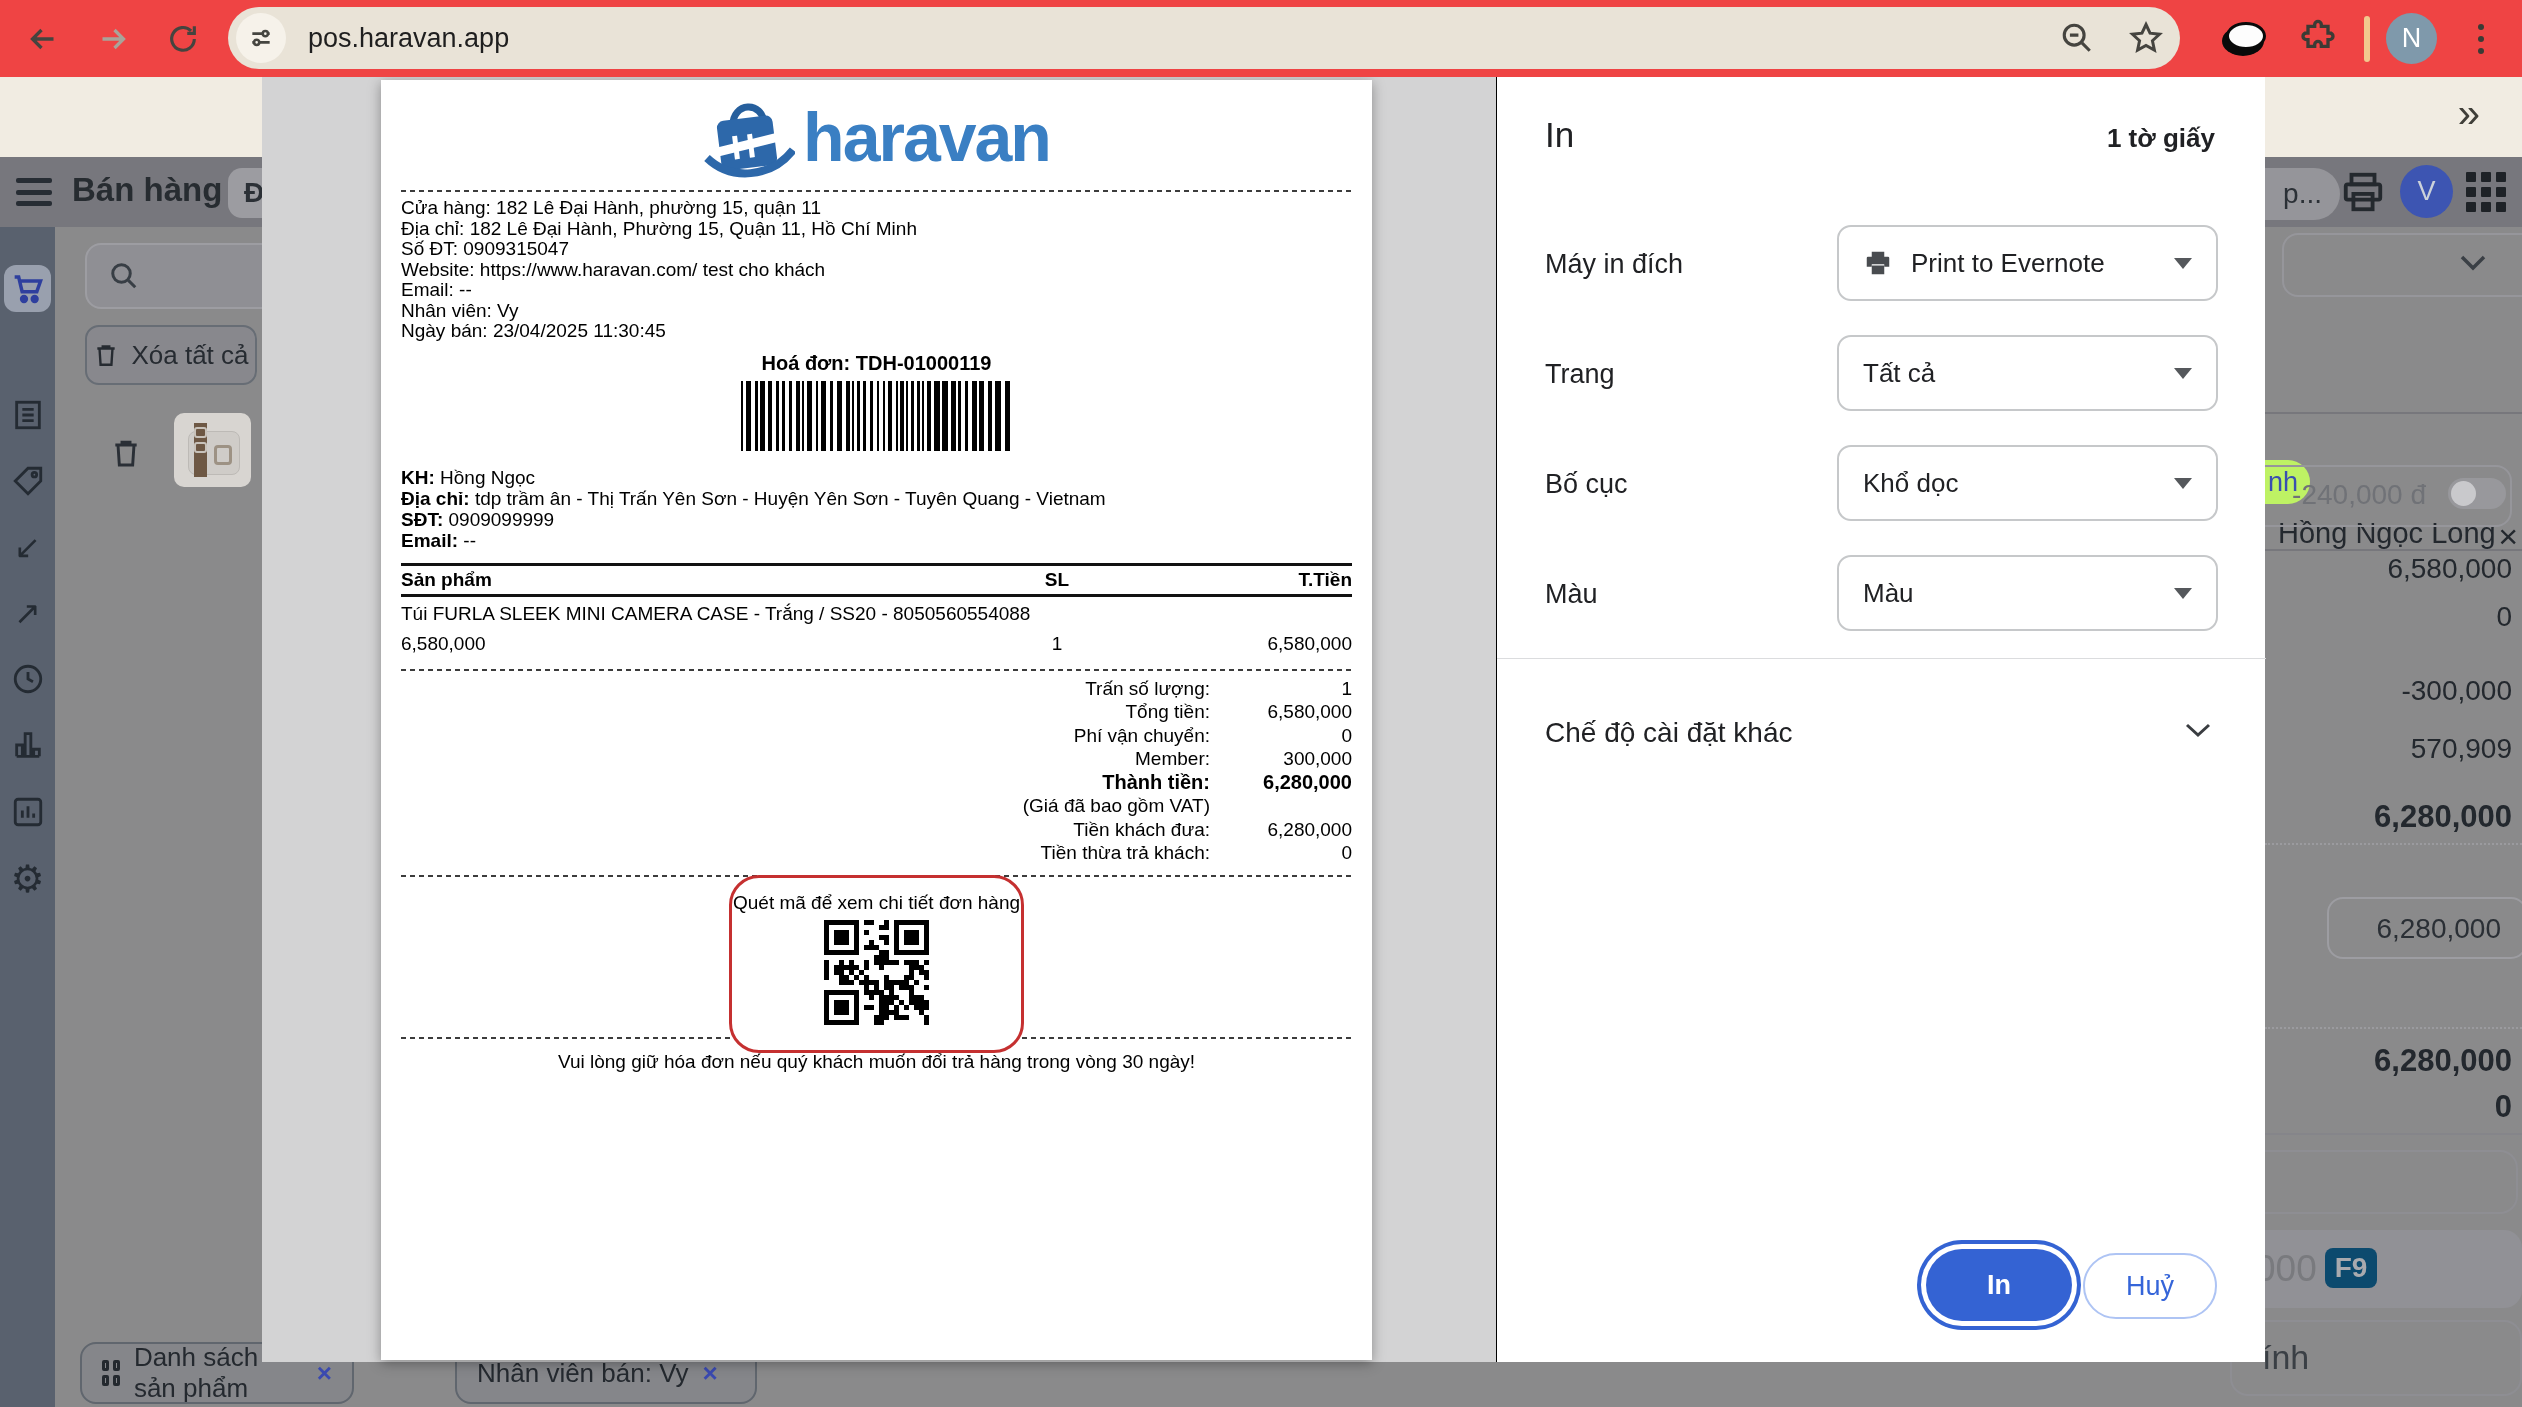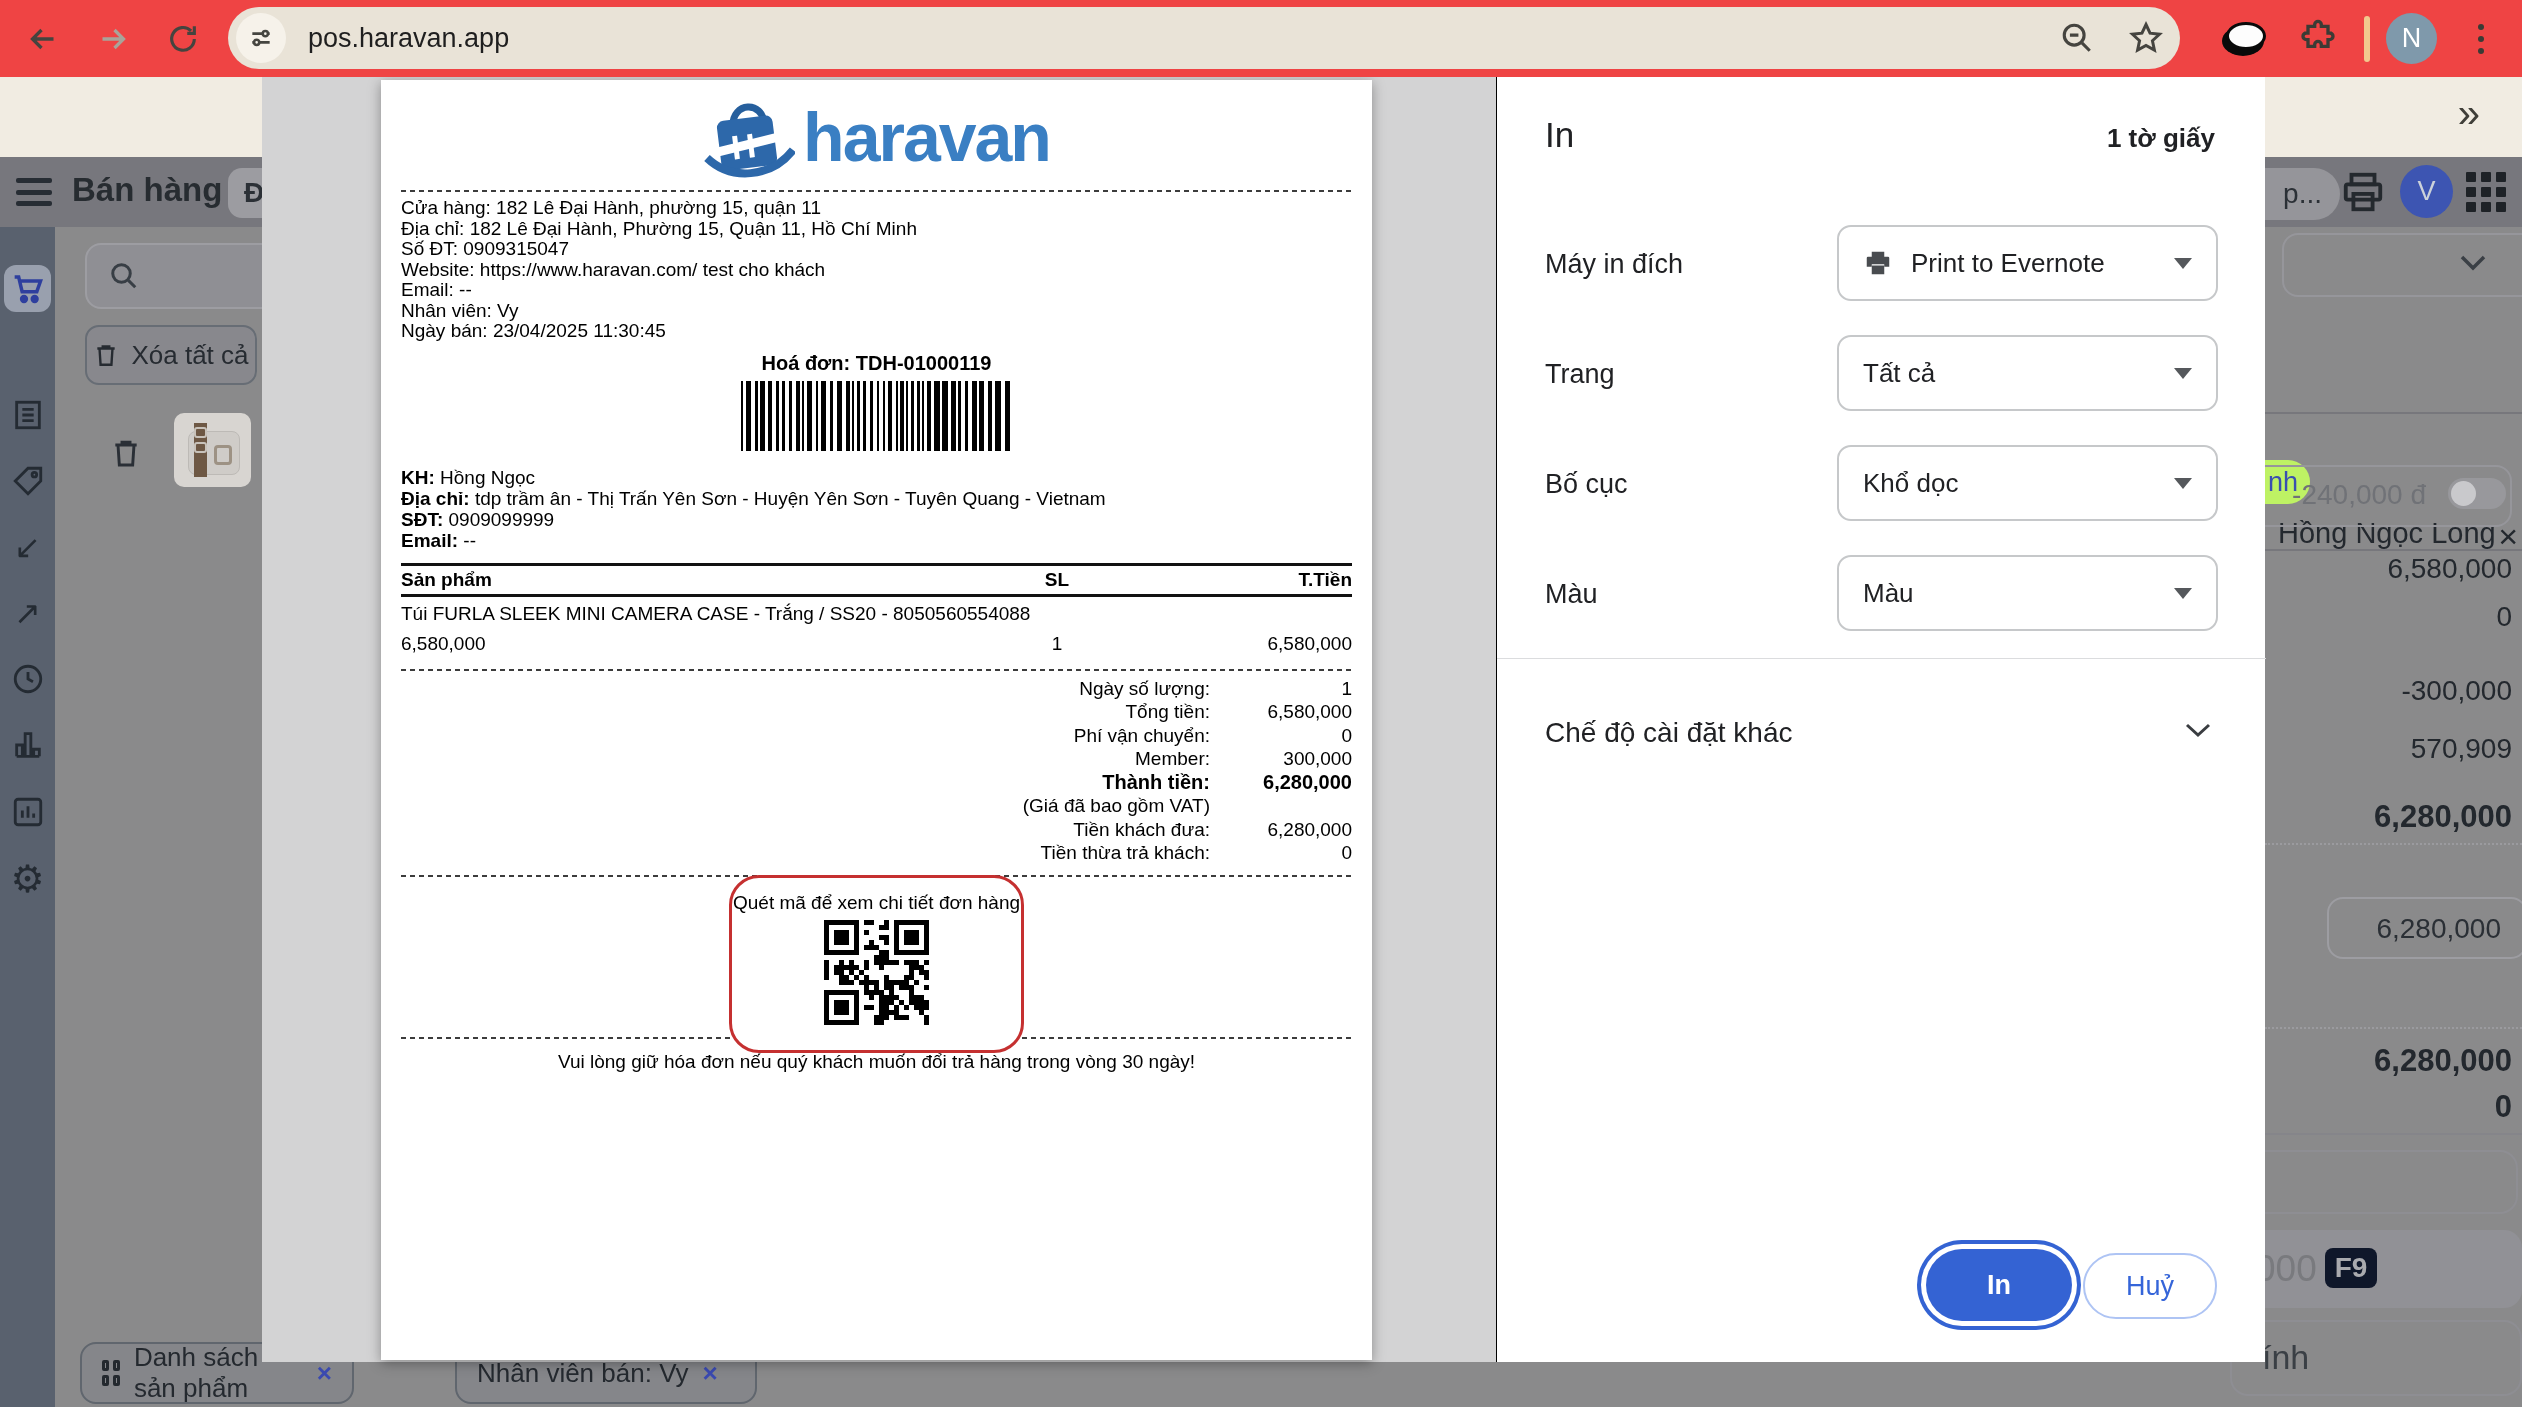--- a/index.html
+++ b/index.html
@@ -55,21 +55,21 @@
   .minigrid i{border:3px solid #24292F;border-radius:2px;}
   
   .rp-box{position:absolute;border:2px solid #96969B;border-radius:16px;box-sizing:border-box;}
   .rp-num{position:absolute;right:10px;text-align:right;font-size:28px;color:#23282E;}
   .rp-line{position:absolute;left:2265px;width:257px;border-top:2px solid #77777C;}
   .rp-dots{position:absolute;left:2265px;width:257px;border-top:2px dotted #9B9B9F;}
   .nh-pill{position:absolute;left:2240px;top:303px;width:58px;height:44px;border-radius:0 22px 22px 0;background:#bef264;color:#3A4FB0;font-size:27px;display:flex;align-items:center;justify-content:flex-end;padding-right:12px;}
   .custrow{position:absolute;left:2278px;top:360px;width:240px;display:flex;justify-content:space-between;align-items:flex-start;font-size:29px;color:#23282E;}
   .toggle{position:absolute;left:2448px;top:478px;width:58px;height:31px;border-radius:16px;background:#98989C;}
   .toggle i{position:absolute;left:3px;top:3px;width:25px;height:25px;border-radius:50%;background:#C9C9CC;}
-  .f9{position:absolute;left:2325px;top:1248px;width:52px;height:40px;border-radius:8px;background:#0f172a;color:#A9AAAE;font-weight:700;font-size:28px;display:flex;align-items:center;justify-content:center;}
+  .f9{position:absolute;left:2325px;top:1248px;width:52px;height:40px;border-radius:8px;background:#0c4a6e;color:#A9AAAE;font-weight:700;font-size:28px;display:flex;align-items:center;justify-content:center;}
   
   .pp-backdrop{position:absolute;left:262px;top:77px;width:1234px;height:1285px;background:#D3D3D4;z-index:10;}
   .page{position:absolute;left:381px;top:80px;width:991px;height:1280px;background:#fff;z-index:11;
         box-shadow:0 3px 12px rgba(0,0,0,.35);box-sizing:border-box;padding:10px 20px;color:#000;}
   .panel{position:absolute;left:1496px;top:77px;width:769px;height:1285px;background:#fff;z-index:12;border-left:1px solid #000000;box-sizing:border-box;}
   .panel-title{position:absolute;left:48px;top:38px;font-size:35px;color:#202124;}
   .sheets{position:absolute;right:50px;top:46px;font-size:26px;font-weight:700;color:#202124;}
   .fldlabel{position:absolute;left:48px;font-size:27px;color:#202124;}
   .select{position:absolute;left:340px;width:381px;height:76px;border:2px solid #C6C8CA;border-radius:14px;background:#fff;display:flex;align-items:center;padding:0 24px;box-sizing:border-box;font-size:26px;color:#202124;gap:18px;}
   .caret{margin-left:auto;width:0;height:0;border-left:9px solid transparent;border-right:9px solid transparent;border-top:11px solid #55585C;}
@@ -314,21 +314,21 @@
       <div class="rname">Túi FURLA SLEEK MINI CAMERA CASE - Trắng / SS20 - 8050560554088</div>
       <div class="rrow">
         <span class="c1">6,580,000</span>
         <span class="c2">1</span>
         <span class="c3">6,580,000</span>
       </div>
     </div>
     <div class="dash" style="margin-top:14px"></div>
     <div class="totals">
       <div class="trow">
-          <span class="tl">Ngày số lượng:</span>
+          <span class="tl">Trấn số lượng:</span>
           <span class="tv">1</span>
         </div>
       <div class="trow">
           <span class="tl">Tổng tiền:</span>
           <span class="tv">6,580,000</span>
         </div>
       <div class="trow">
           <span class="tl">Phí vận chuyển:</span>
           <span class="tv">0</span>
         </div>

